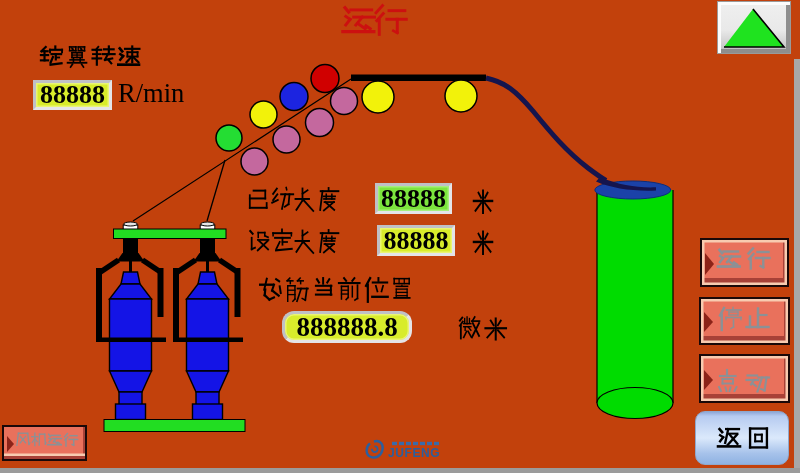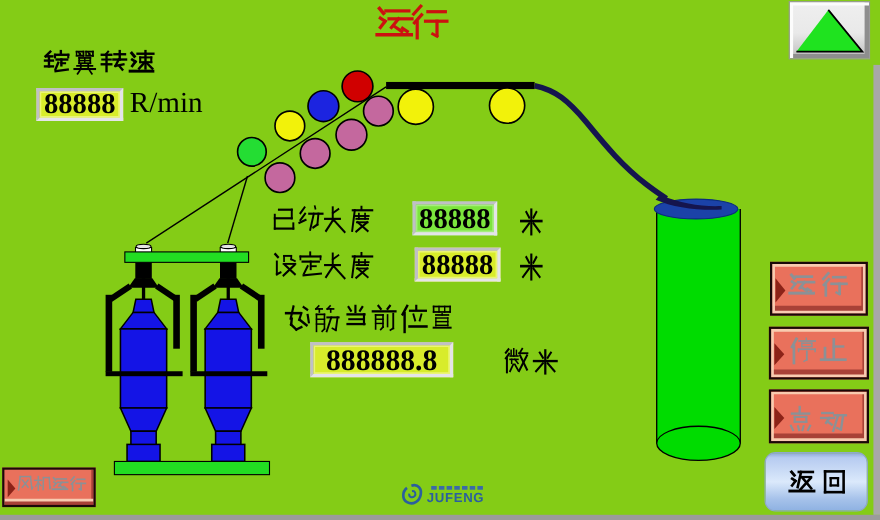--- a/index.html
+++ b/index.html
@@ -1,15 +1,15 @@
 <!DOCTYPE html>
 <html><head><meta charset="utf-8">
 <style>
 html,body{margin:0;padding:0;background:#fff;}
-#scr{position:relative;width:800px;height:473px;background:#84cc16;overflow:hidden;
+#scr{position:relative;width:800px;height:473px;background:#c2410c;overflow:hidden;
  font-family:"Liberation Sans",sans-serif;}
 .vbox{position:absolute;box-sizing:border-box;border:3px solid;border-color:#c0c0c6 #e4e4e8 #e4e4e8 #c0c0c6;
  display:flex;align-items:center;justify-content:center;
  font-family:"Liberation Serif",serif;color:#000;font-weight:bold;}
 .sbtn{position:absolute;box-sizing:border-box;background:#e9715c;border:2px solid #190808;
  box-shadow:inset 0 0 0 2.5px #f8cbb0, inset -4px -7px 0 #a84137;}
 .sbtn .arr{position:absolute;left:3px;width:0;height:0;border-style:solid;border-color:transparent transparent transparent #8c2318;}
 </style></head><body>
 <div id="scr">
 
@@ -68,21 +68,21 @@
       <rect x="173.0" y="337.5" width="70" height="4.5" fill="#000"></rect>
 <rect x="113.5" y="229" width="112.5" height="9.5" fill="#22dd22" stroke="#000" stroke-width="1"></rect>
 <rect x="104" y="419.5" width="141" height="12" fill="#22dd22" stroke="#000" stroke-width="1"></rect>
 </svg>
 <div style="position:absolute;left:0;top:468px;width:800px;height:4.5px;background:#9b9b9b"></div>
 <div style="position:absolute;left:0;top:472.5px;width:800px;height:0.5px;background:#4a4a4a"></div>
 <div style="position:absolute;left:794px;top:59px;width:6px;height:409px;background:#a8a8a8"></div>
 <div class="vbox" style="left:33px;top:80px;width:79px;height:30px;background:#d8ec2b;box-shadow:inset 0 0 0 1.5px #eaf574;font-size:26px;">88888</div>
 <div class="vbox" style="left:375px;top:183px;width:77px;height:31px;background:#7ce53d;box-shadow:inset 0 0 0 1.5px #a5ee7d;font-size:26px;">88888</div>
 <div class="vbox" style="left:377px;top:225px;width:78px;height:31px;background:#d8ec2b;box-shadow:inset 0 0 0 1.5px #eaf574;font-size:26px;">88888</div>
-<div class="vbox" style="left:282px;top:311px;width:130px;height:32px;background:#d8ec2b;box-shadow:inset 0 0 0 1.5px #eaf574;font-size:27px;">888888.8</div>
+<div class="vbox" style="left:282px;top:311px;width:130px;height:32px;background:#d8ec2b;box-shadow:inset 0 0 0 1.5px #eaf574;font-size:27px;border-radius:12px;">888888.8</div>
 <div style="position:absolute;left:118px;top:77.5px;font-family:'Liberation Serif',serif;font-size:26.5px;color:#000;text-align:center;">R/min</div>
 <svg style="position:absolute;left:38.5px;top:44.5px;overflow:visible" width="103" height="24">
       <g transform="translate(0.0,0) scale(0.2400,0.2400)" stroke="#000" stroke-linecap="square" fill="none">
         <line x1="28" y1="8" x2="10" y2="26" stroke-width="9.0"></line>
         <line x1="12" y1="26" x2="36" y2="26" stroke-width="9.0"></line>
         <line x1="8" y1="42" x2="38" y2="42" stroke-width="9.0"></line>
         <line x1="23" y1="26" x2="23" y2="64" stroke-width="9.0"></line>
         <line x1="8" y1="64" x2="38" y2="64" stroke-width="9.0"></line>
         <line x1="68" y1="6" x2="68" y2="16" stroke-width="9.0"></line>
         <line x1="46" y1="20" x2="96" y2="20" stroke-width="9.0"></line>

